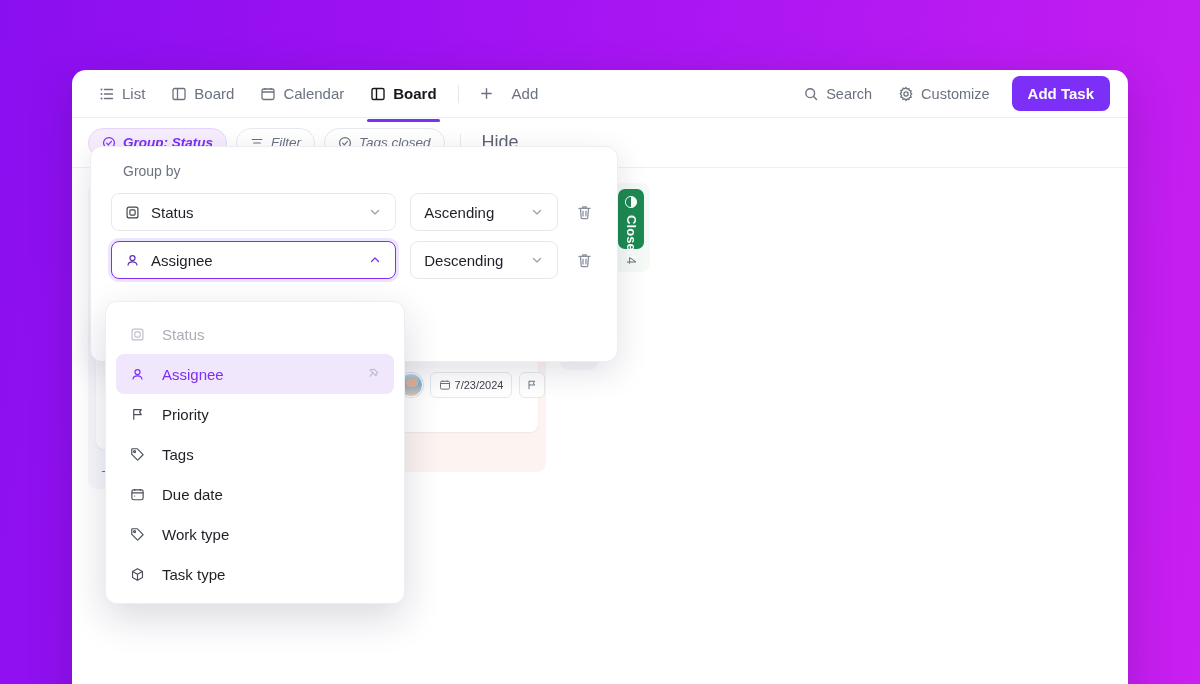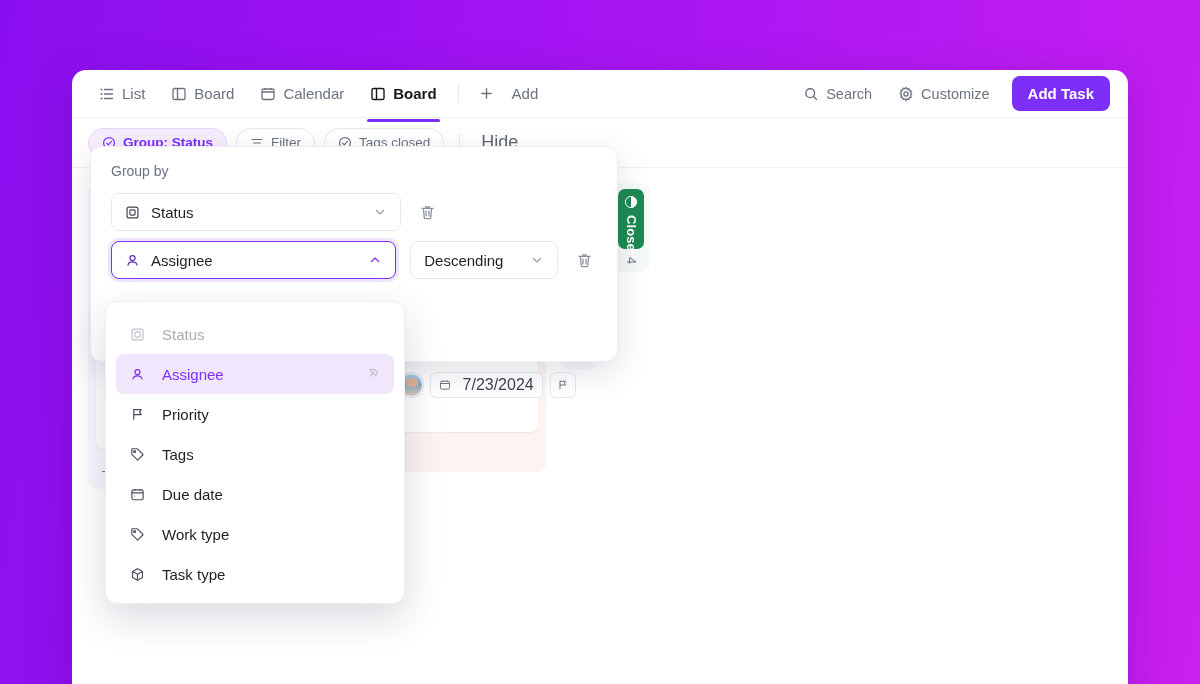--- a/index.html
+++ b/index.html
@@ -69,21 +69,21 @@
     height: 50px; display: flex; align-items: center;
     padding: 0 16px; gap: 9px;
     border-bottom: 1px solid #eef0f4;
     background: #fff;
   }
   .chip {
     display: flex; align-items: center; gap: 7px;
     height: 30px; padding: 0 13px;
     border: 1px solid #e6e8ee; border-radius: 16px;
     font-size: 13.5px; color: #6b7280; background: #fff;
-    cursor: pointer; white-space: nowrap;
+    cursor: pointer; white-space: nowrap; font-style: italic;
   }
   .chip.active {
     background: #f6edfe; border-color: #e7d6fb; color: #7b2ff7; font-weight: 600;
   }
   .bar-sep { width: 1px; height: 18px; background: #e6e8ee; margin: 0 6px; }
   .hide-btn { font-size: 18px; color: #5f6572; padding: 0 6px; cursor: pointer; }
 
   
   .board {
     position: absolute; left: 0; right: 0; top: 99px; bottom: 0;
@@ -128,24 +128,24 @@
     content: ""; position: absolute; left: 6px; top: 4px;
     width: 12px; height: 9px; border-radius: 50% 50% 40% 40%;
     background: #e3b79a;
   }
   .avatar-empty {
     width: 26px; height: 26px; border-radius: 6px;
     border: 1px solid #e6e8ee; display: flex; align-items: center; justify-content: center;
     color: #9aa0ac; background: #fff;
   }
   .meta-box {
-    display: inline-flex; align-items: center; gap: 12px;
+    display: inline-flex; align-items: center; gap: 4px;
     height: 26px; padding: 0 8px;
     border: 1px solid #e6e8ee; border-radius: 6px;
-    font-size: 16px; color: #3f4450; background: #fff;
+    font-size: 11px; color: #3f4450; background: #fff;
     white-space: nowrap;
   }
   .meta-box.sq { padding: 0 6px; }
   .subtasks { display: flex; align-items: center; gap: 8px; font-size: 13px; color: #5f6572; }
   .add-task-row {
     display: flex; align-items: center; gap: 8px;
     font-size: 13.5px; color: #6b7280; padding: 6px 4px 2px; cursor: pointer;
   }
 
   
@@ -169,21 +169,21 @@
 
   
   .groupby-panel {
     position: absolute; left: 90px; top: 175px;
     width: 528px; height: 216px;
     background: #fff; border: 1px solid #edeef3; border-radius: 12px;
     box-shadow: 0 10px 32px rgba(25,20,60,.13);
     padding: 16px 20px;
     z-index: 40;
   }
-  .groupby-title { font-size: 14px; color: #6b7280; margin-bottom: 14px; }
+  .groupby-title { font-size: 14px; color: #6b7280; margin-bottom: 14px; margin-left: 12px; }
   .gb-row { display: flex; align-items: center; gap: 14px; margin-bottom: 10px; }
   .gb-select {
     display: flex; align-items: center; gap: 11px;
     height: 38px; padding: 0 13px;
     border: 1px solid #e6e8ee; border-radius: 8px;
     font-size: 15px; color: #1d2027; background: #fff; cursor: pointer;
   }
   .gb-select.field { width: 290px; }
   .gb-select.order { width: 150px; }
   .gb-select .chev { margin-left: auto; color: #9aa0ac; display: flex; }
@@ -606,20 +606,28 @@
           </svg>
         </span>
         <span>Status</span>
         <span class="chev">
           <svg width="14" height="14" viewBox="0 0 16 16" fill="none" stroke="#9aa0ac" stroke-width="1.5" stroke-linecap="round" stroke-linejoin="round">
             <path d="M4 6.3L8 10.2l4-3.9"></path>
           </svg>
         </span>
       </div>
 
+      <div class="gb-select order">
+        <span>Ascending</span>
+        <span class="chev">
+          <svg width="14" height="14" viewBox="0 0 16 16" fill="none" stroke="#9aa0ac" stroke-width="1.5" stroke-linecap="round" stroke-linejoin="round">
+            <path d="M4 6.3L8 10.2l4-3.9"></path>
+          </svg>
+        </span>
+      </div>
 
       <span class="gb-del">
         <svg width="17" height="17" viewBox="0 0 16 16" fill="none" stroke="#8a8f9b" stroke-width="1.2" stroke-linecap="round">
           <path d="M2.8 4.2h10.4M6.4 4.2V2.8h3.2v1.4M4.2 4.2l.7 8.5c0 .6.5 1 1 1h4.2c.6 0 1-.4 1-1l.7-8.5M6.6 6.6v4.6M9.4 6.6v4.6"></path>
         </svg>
       </span>
     </div>
 
     <div class="gb-row">
       <div class="gb-select field focused">

